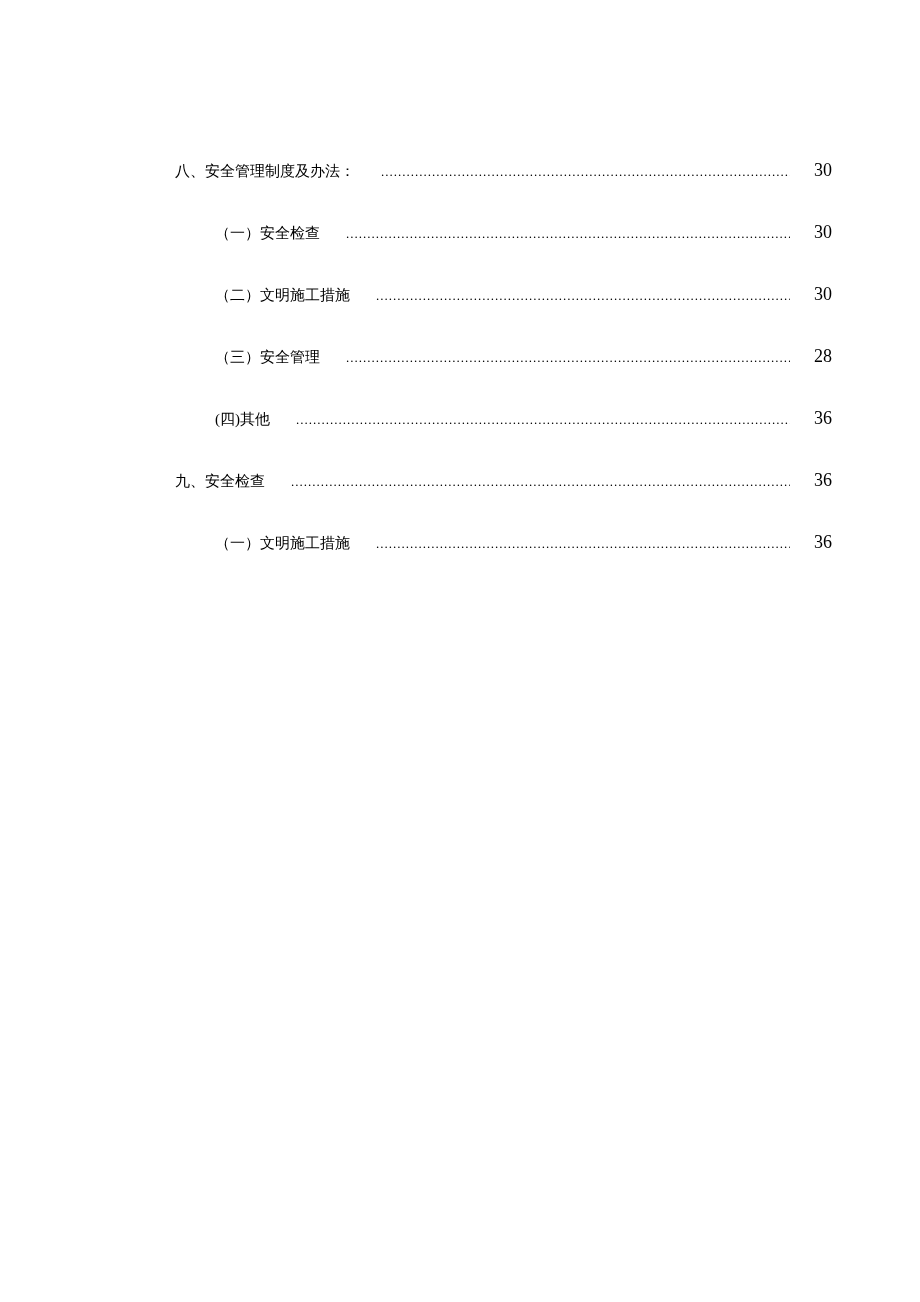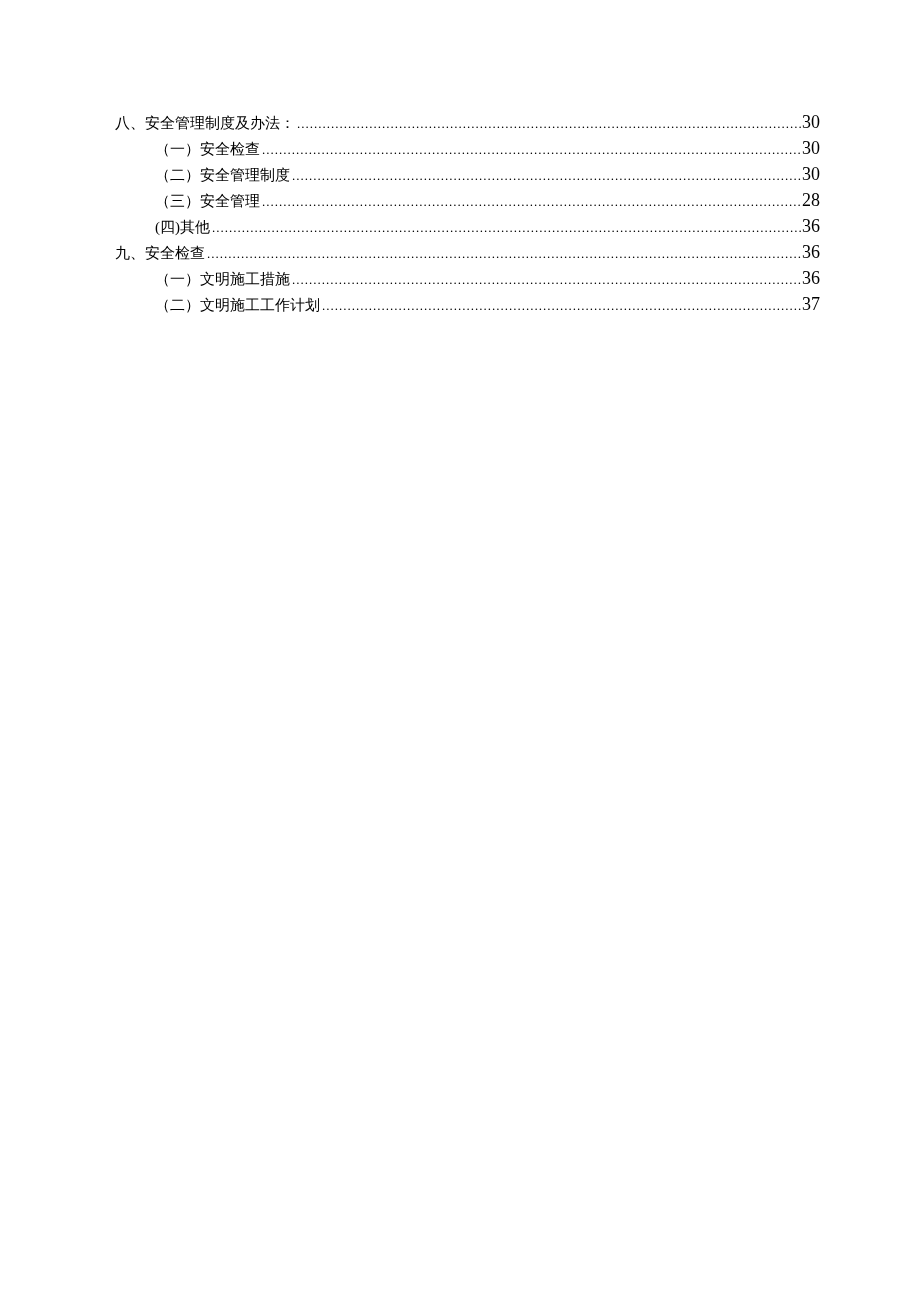--- a/index.html
+++ b/index.html
@@ -1,16 +1,16 @@
 <!DOCTYPE html>
 <html><head>
   <meta charset="utf-8">
   <style>
     * {
-      margin: 0;
+      margin: 12px;
       padding: 0;
       box-sizing: border-box;
     }
     body {
       width: 920px;
       height: 1302px;
       background: #ffffff;
       font-family: "SimSun", "宋体", serif;
       font-size: 15px;
       color: #000000;
@@ -58,21 +58,21 @@
     <span class="toc-title">八、安全管理制度及办法：</span>
     <span class="toc-leader"></span>
     <span class="toc-page">30</span>
   </div>
   <div class="toc-entry level-2">
     <span class="toc-title">（一）安全检查</span>
     <span class="toc-leader"></span>
     <span class="toc-page">30</span>
   </div>
   <div class="toc-entry level-2">
-    <span class="toc-title">（二）安全管理制度</span>
+    <span class="toc-title">（二）文明施工措施</span>
     <span class="toc-leader"></span>
     <span class="toc-page">30</span>
   </div>
   <div class="toc-entry level-2">
     <span class="toc-title">（三）安全管理</span>
     <span class="toc-leader"></span>
     <span class="toc-page">28</span>
   </div>
   <div class="toc-entry level-2">
     <span class="toc-title">(四)其他</span>
@@ -82,18 +82,13 @@
   <div class="toc-entry level-1">
     <span class="toc-title">九、安全检查</span>
     <span class="toc-leader"></span>
     <span class="toc-page">36</span>
   </div>
   <div class="toc-entry level-2">
     <span class="toc-title">（一）文明施工措施</span>
     <span class="toc-leader"></span>
     <span class="toc-page">36</span>
   </div>
-  <div class="toc-entry level-2">
-    <span class="toc-title">（二）文明施工工作计划</span>
-    <span class="toc-leader"></span>
-    <span class="toc-page">37</span>
-  </div>
 </div>
 
 </body></html>

